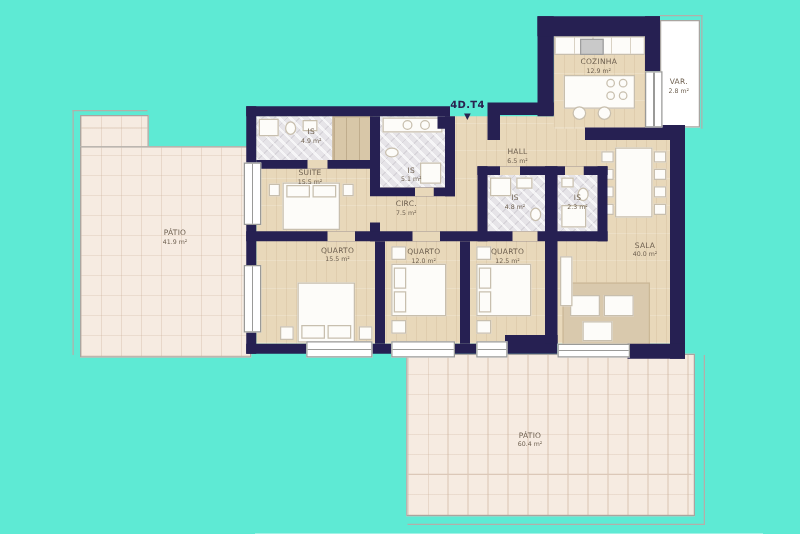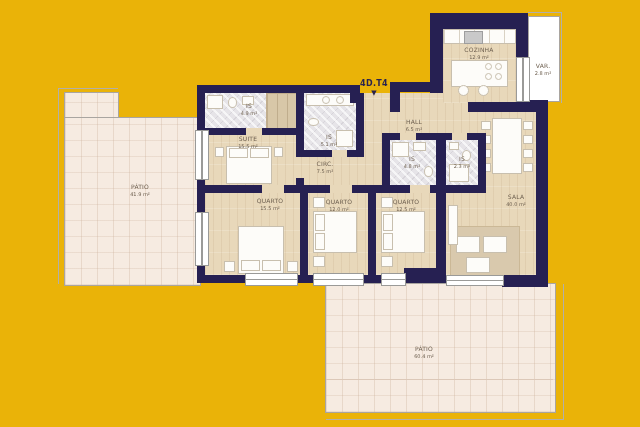--- a/index.html
+++ b/index.html
@@ -1,16 +1,16 @@
 <!DOCTYPE html>
 <html><head>
 <meta charset="utf-8">
 <style>
   html,body{margin:0;padding:0;background:#fff;}
-  .canvas{position:relative;width:640px;height:427px;background:#eab308;overflow:hidden;
+  .canvas{position:relative;width:640px;height:427px;background:#5eead4;overflow:hidden;
           font-family:"DejaVu Sans", sans-serif;}
   .abs{position:absolute;}
   
   .wood{background:#e8d8ba;
     background-image:repeating-linear-gradient(90deg, rgba(150,110,70,0.10) 0 1px, rgba(255,255,255,0.0) 1px 8px),
                      repeating-linear-gradient(0deg, rgba(255,255,255,0.18) 0 1px, rgba(0,0,0,0) 1px 22px);
     z-index:1;}
   .patio{background:#f6ebe1;
     background-image:repeating-linear-gradient(90deg, rgba(195,165,140,0.28) 0 1px, rgba(0,0,0,0) 1px 16px),
                      repeating-linear-gradient(0deg, rgba(195,165,140,0.22) 0 1px, rgba(0,0,0,0) 1px 16px);

